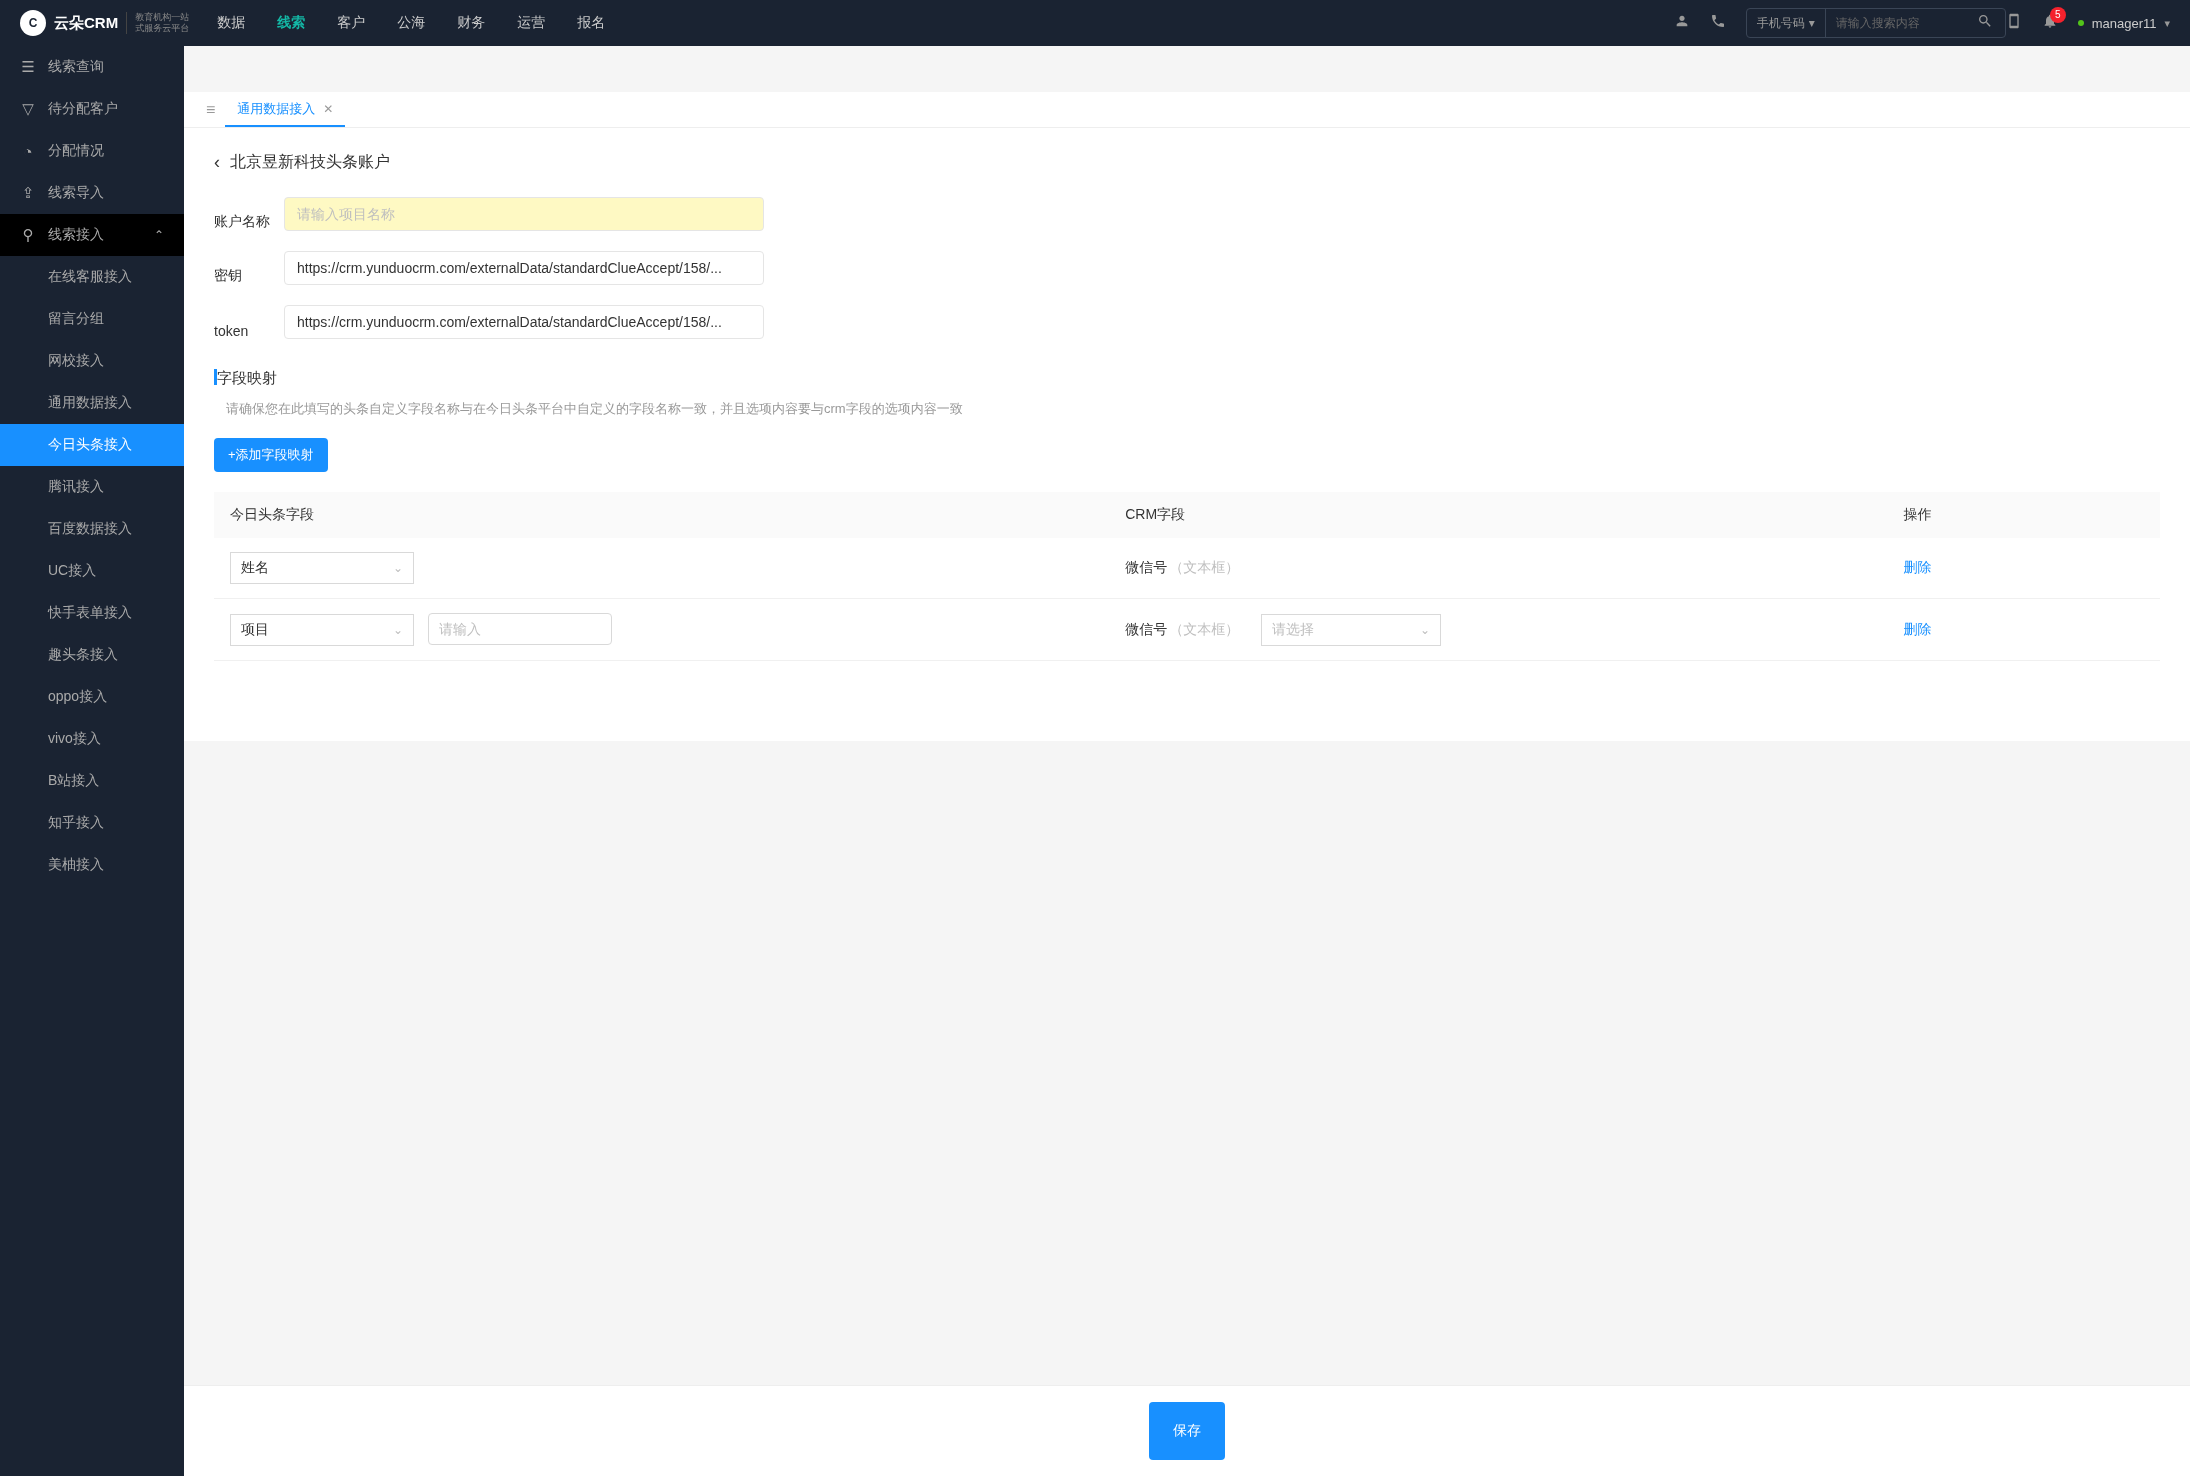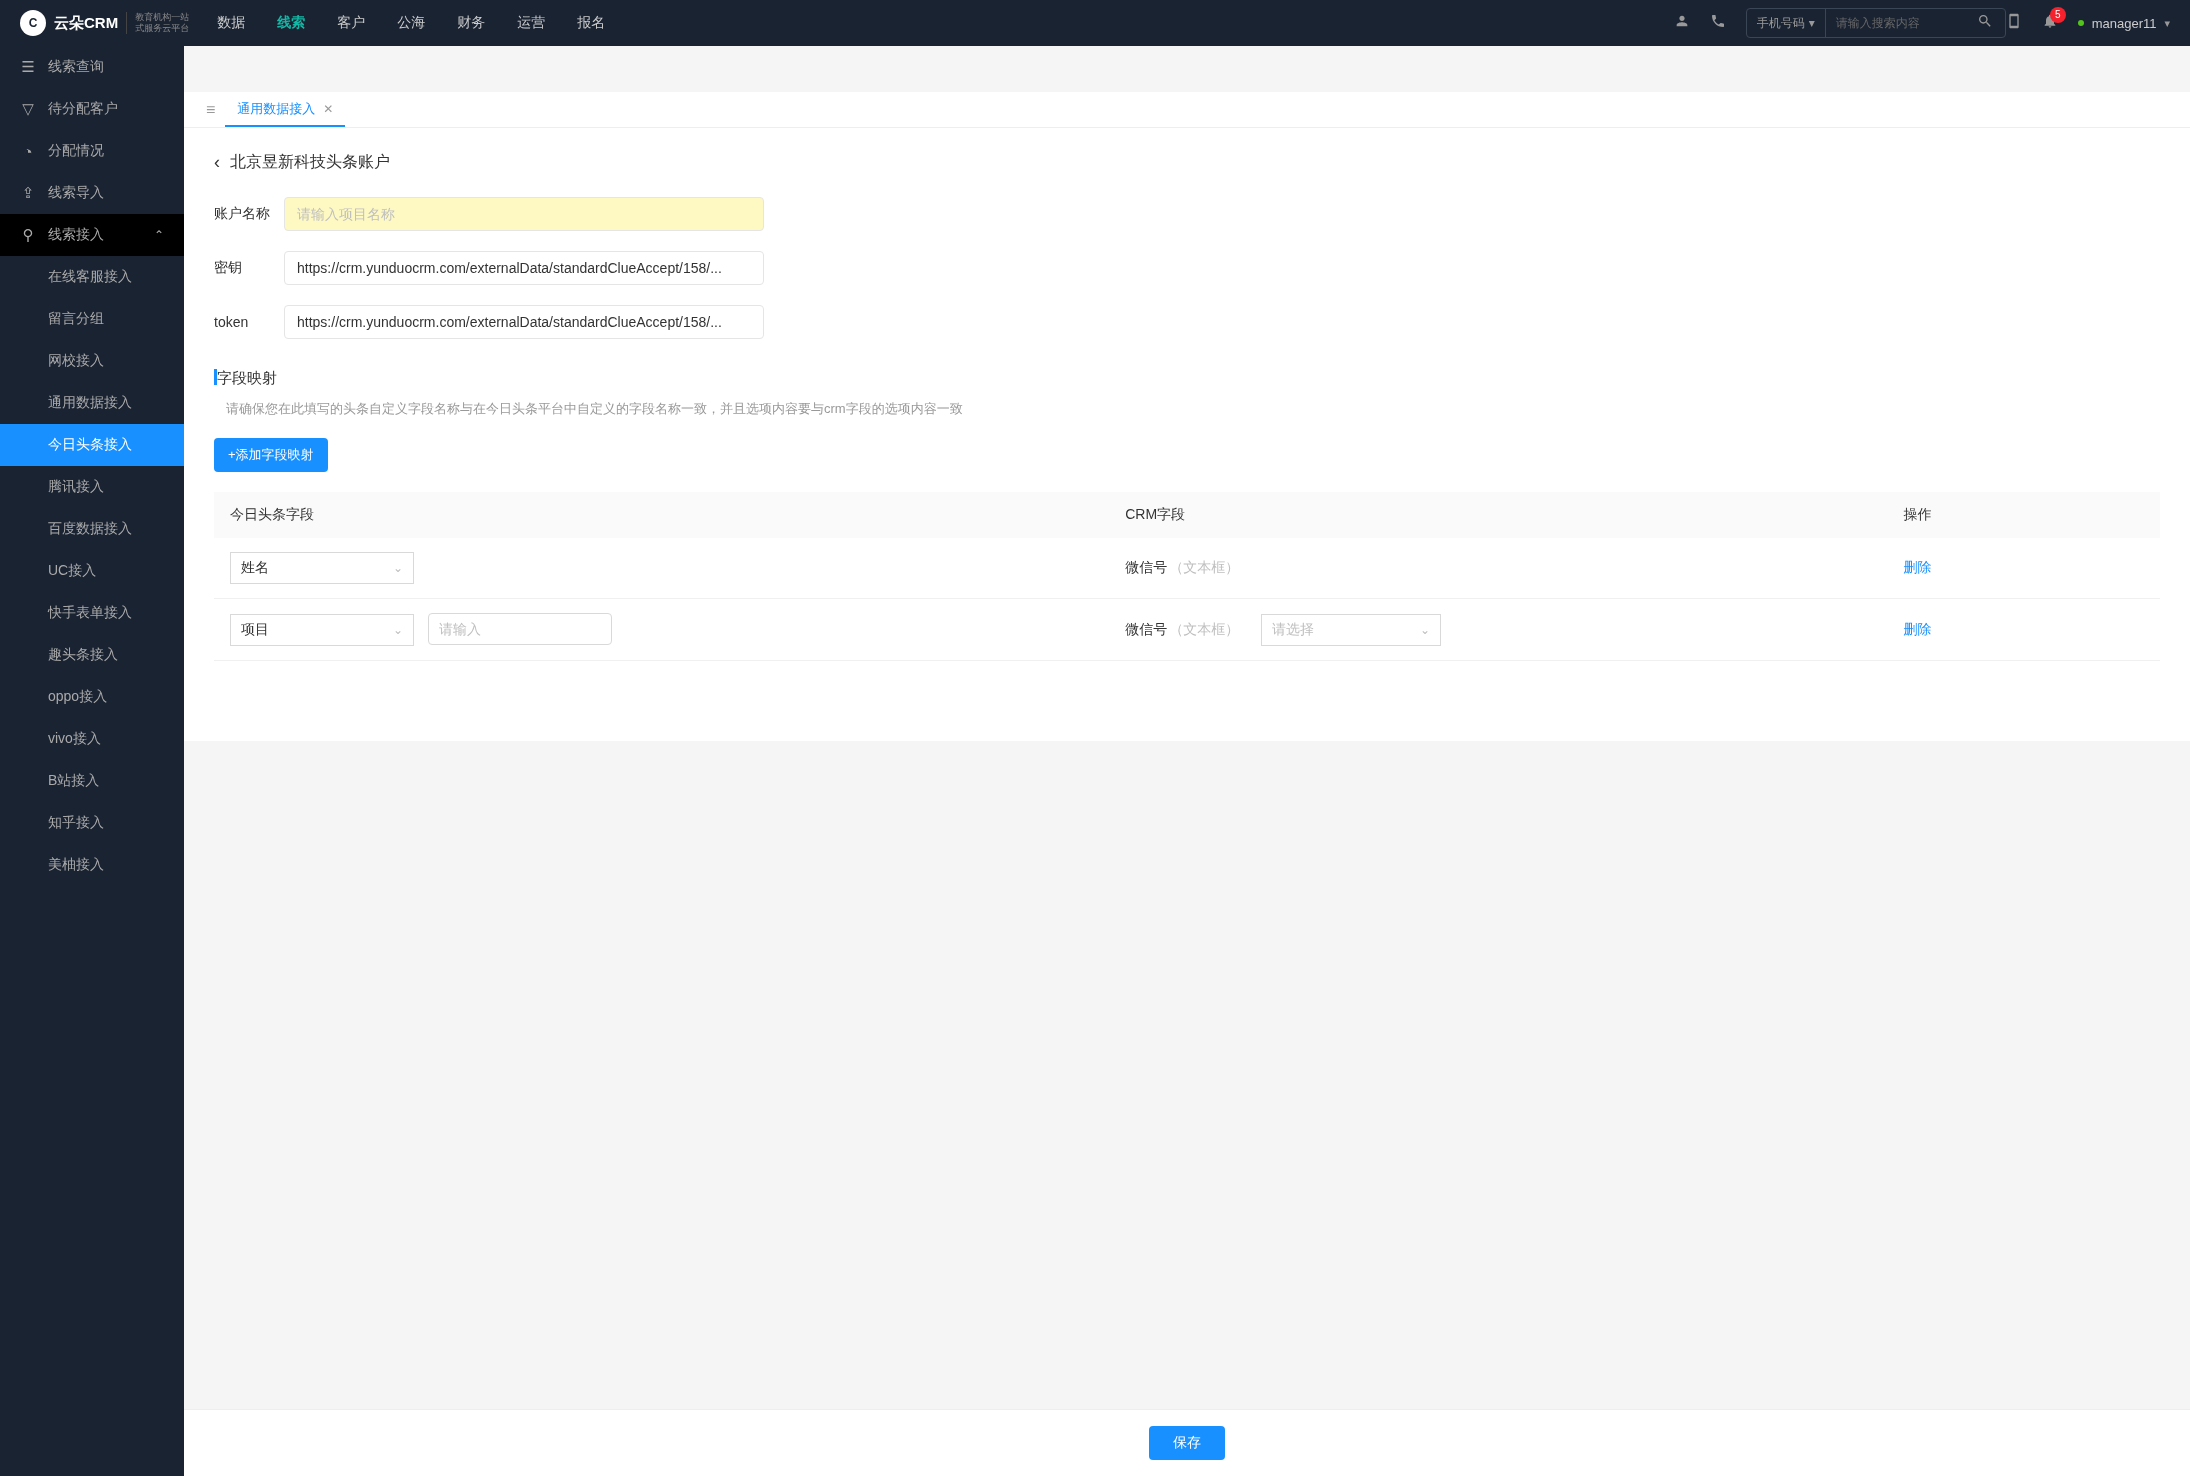--- a/index.html
+++ b/index.html
@@ -34,42 +34,42 @@
 .expand-icon{margin-left:auto;font-size:12px}
 .main{margin-left:184px;margin-top:46px;background:#f5f5f5;min-height:calc(100vh - 46px)}
 .tabs-bar{background:#fff;display:flex;align-items:center;height:36px;padding:0 12px;gap:0;border-bottom:1px solid #eee}
 .tabs-toggle{padding:0 10px;color:#999;cursor:pointer;font-size:16px}
 .tab{display:flex;align-items:center;gap:8px;padding:0 12px;height:100%;font-size:13px;color:#1890ff;border-bottom:2px solid #1890ff;cursor:pointer}
 .tab-close{color:#999;font-size:12px}
 .content{background:#fff;margin:0;padding:24px 30px 80px}
 .breadcrumb{display:flex;align-items:center;gap:10px;margin-bottom:24px}
 .back-icon{font-size:18px;cursor:pointer;color:#333}
 .breadcrumb-title{font-size:16px;font-weight:500}
-.form-row{display:flex;align-items:center;margin-bottom:20px}
+.form-row{display:flex;align-items:flex-end;margin-bottom:20px}
 .form-label{width:70px;font-size:14px;color:#333}
 .form-input{width:480px;height:34px;border:1px solid #e5e5e5;border-radius:4px;padding:0 12px;font-size:14px;background:#f7f8fa;color:#333;outline:none}
 .form-input::placeholder{color:#bfbfbf}
 .form-input:first-of-type{background:#fff}
 .section-header{display:flex;align-items:flex-start;margin:30px 0 12px}
 .section-bar{width:3px;height:16px;background:#1890ff}
 .section-title{font-size:15px;font-weight:500}
 .section-desc{font-size:13px;color:#999;margin-bottom:20px;padding-left:12px}
 .add-btn{background:#1890ff;color:#fff;border:none;padding:8px 14px;font-size:13px;border-radius:4px;cursor:pointer;margin-bottom:20px}
 .table{width:100%;border-collapse:collapse}
 .table th{text-align:left;padding:14px 16px;font-size:14px;font-weight:500;background:#fafafa;color:#333}
 .table td{padding:14px 16px;border-bottom:1px solid #f0f0f0;font-size:14px}
 .select-box{display:inline-flex;align-items:center;justify-content:space-between;border:1px solid #d9d9d9;border-radius:0;height:32px;padding:0 10px;min-width:184px;cursor:pointer;font-size:14px;background:#fff}
 .select-box .placeholder{color:#bfbfbf}
 .select-arrow{color:#bfbfbf;font-size:12px}
 .input-box{border:1px solid #d9d9d9;border-radius:4px;height:32px;padding:0 10px;width:184px;font-size:14px;outline:none}
 .input-box::placeholder{color:#bfbfbf}
 .type-text{color:#bfbfbf;margin-left:2px}
 .link-btn{color:#1890ff;cursor:pointer}
 .footer-bar{position:fixed;bottom:0;left:184px;right:0;background:#fff;padding:16px;display:flex;justify-content:center;border-top:1px solid #eee}
-.save-btn{background:#1890ff;color:#fff;border:none;padding:8px 24px;font-size:14px;border-radius:4px;cursor:pointer}
+.save-btn{background:#1890ff;color:#fff;border:none;padding:20px 24px;font-size:14px;border-radius:4px;cursor:pointer}
 svg{width:16px;height:16px;fill:currentColor}
 </style>
 </head>
 <body>
 
 <div class="header">
   <div class="logo-area">
     <div class="logo-icon">C</div>
     <div>
       <div class="logo-text">云朵CRM</div>

